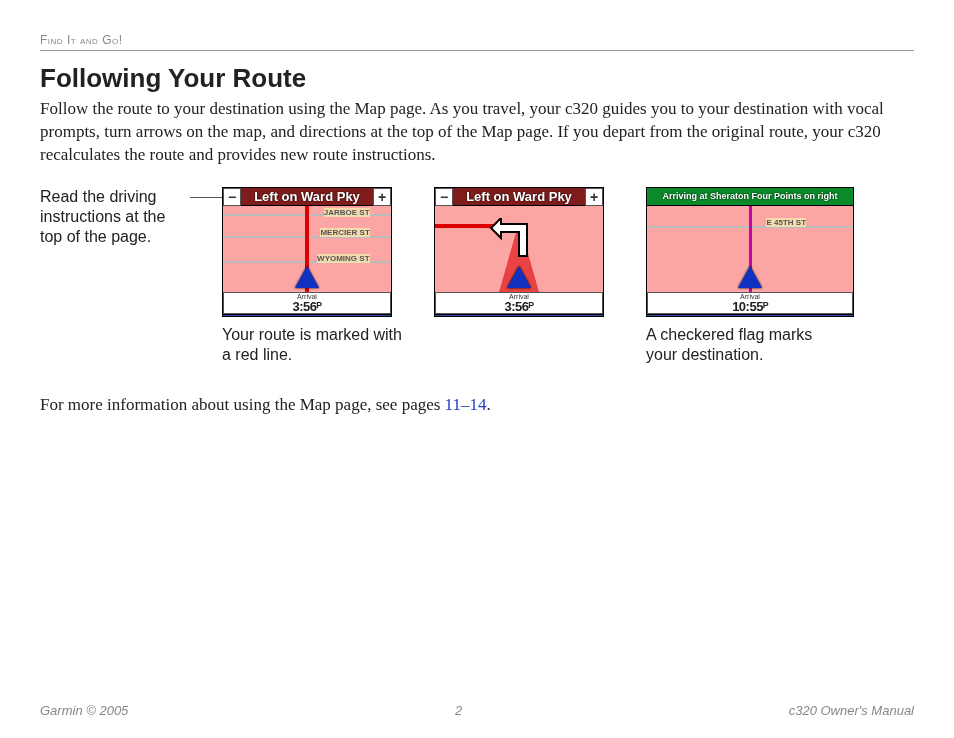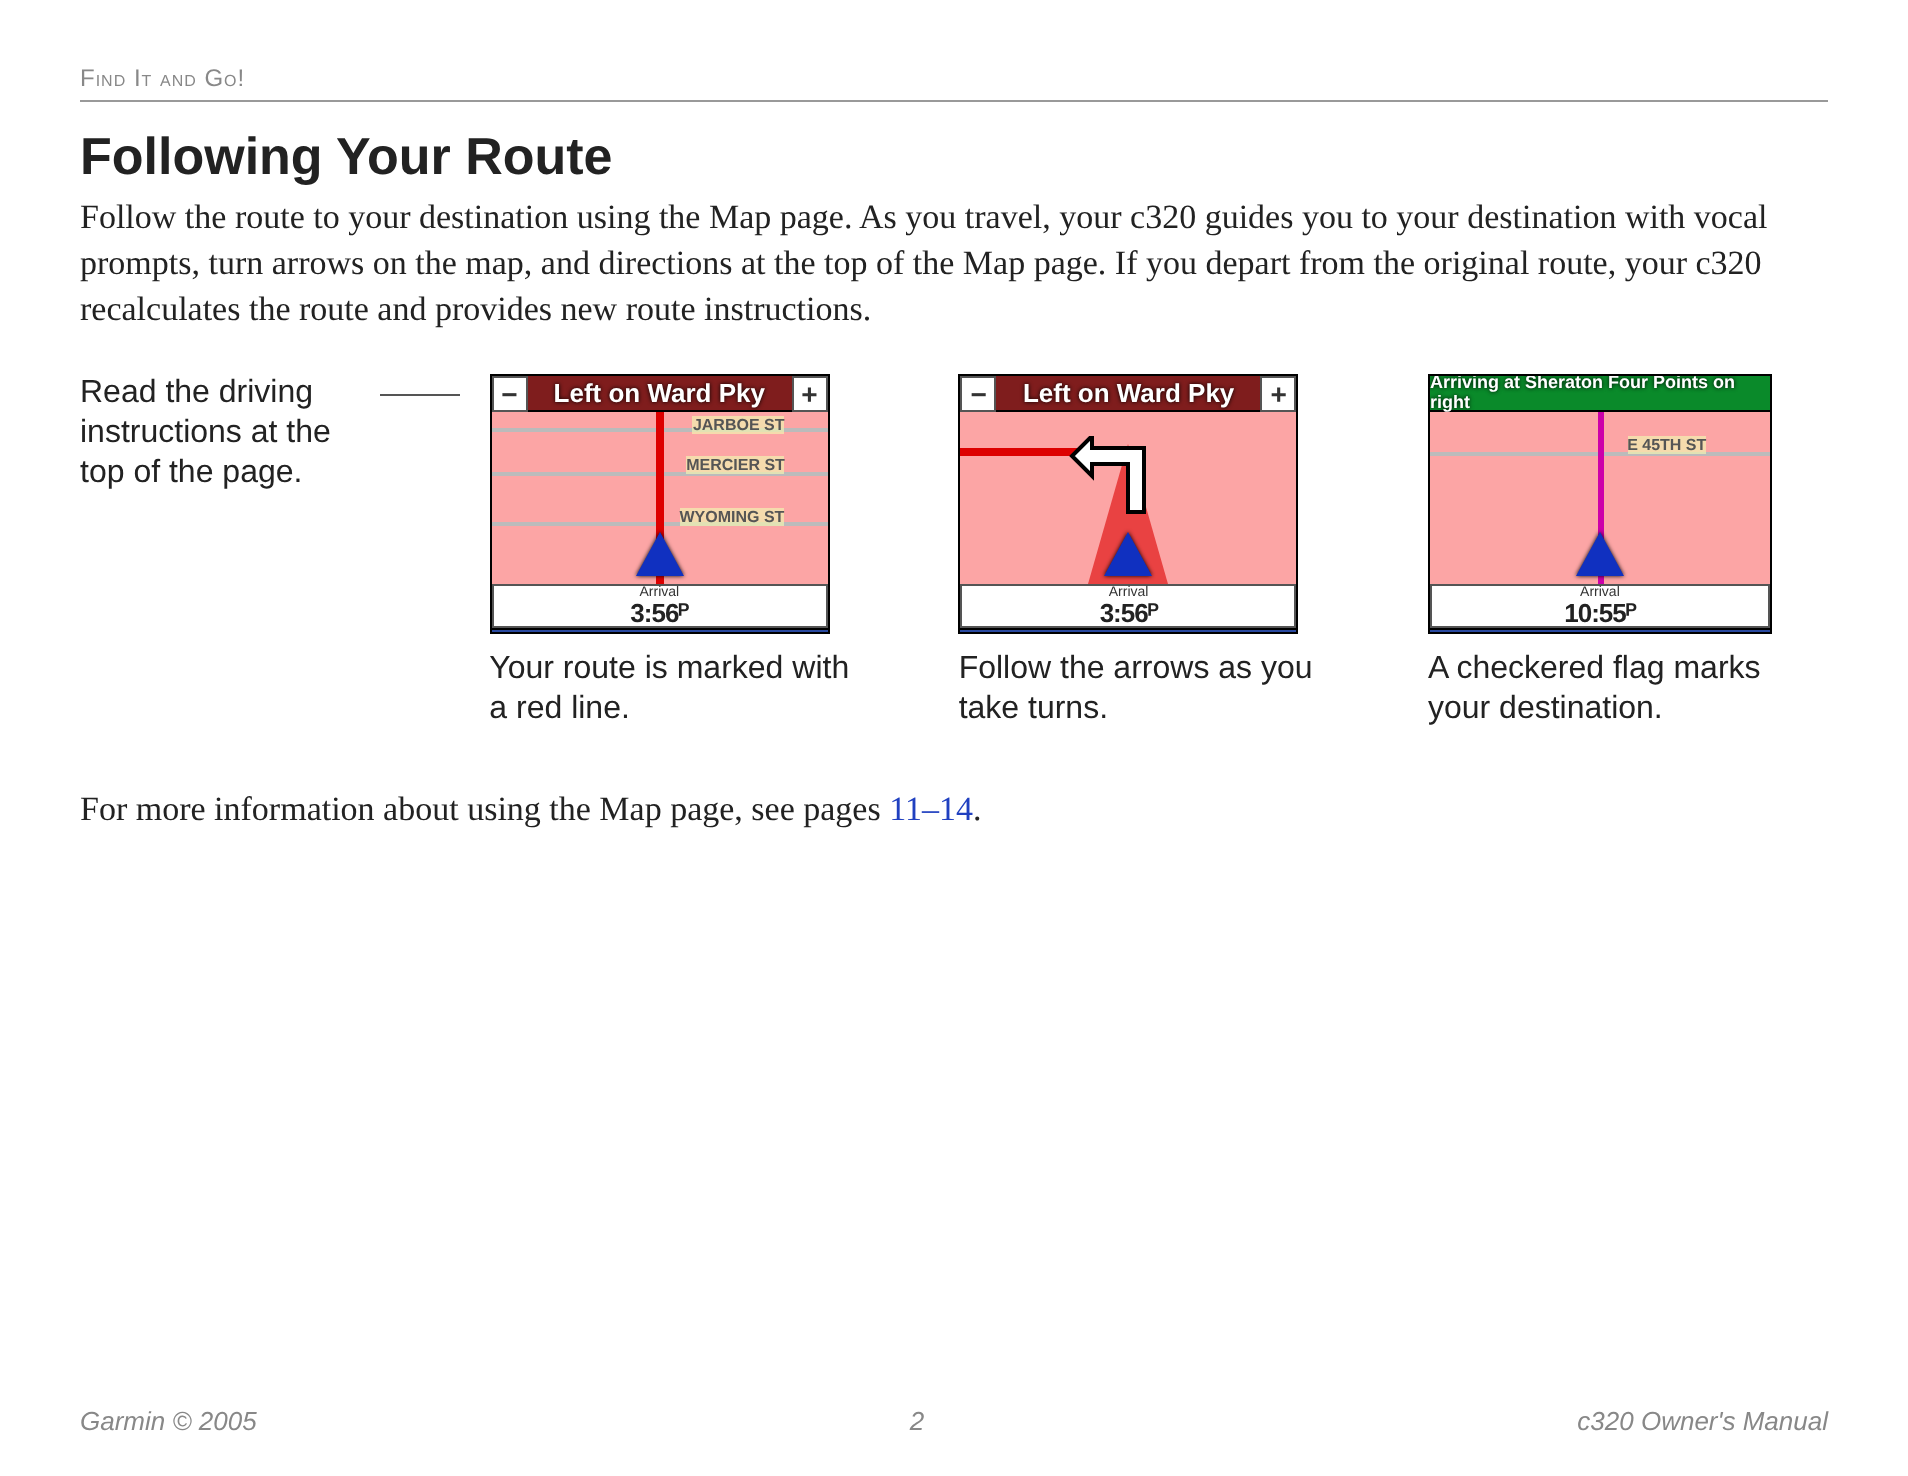--- a/index.html
+++ b/index.html
@@ -33,21 +33,20 @@
   }
   .intro {
     font-size: 17px;
     line-height: 1.35;
     margin: 0 0 20px 0;
   }
   .figures-row {
     display: flex;
     align-items: flex-start;
     gap: 32px;
-    justify-content: space-between;
   }
   .side-note {
     font-family: "Trebuchet MS", Arial, sans-serif;
     font-size: 16px;
     width: 150px;
     color: #222;
     line-height: 1.25;
     position: relative;
   }
   .callout-line {
@@ -63,21 +62,21 @@
   }
   .fig-col.wide { width: 200px; }
   .screen {
     border:1px solid #000;
     background:#eeee99;
     box-sizing:border-box;
     position:relative;
     overflow:hidden;
   }
   .screen.small { width:170px; height:130px; }
-  .screen.wide { width:172px; height:130px; }
+  .screen.wide { width:208px; height:130px; }
   .topbar {
     position:absolute; top:0; left:0; right:0;
     height:18px;
     display:flex;
   }
   .topbar .zoom {
     width:18px; background:#fff; border:1px solid #555;
     box-sizing:border-box; display:flex;align-items:center;justify-content:center;
     font-family:Arial; font-size:14px; font-weight:bold; color:#333;
   }
@@ -242,21 +241,20 @@
           <span class="lbl">Arrival</span>
           <span class="val">3:56ᴾ</span>
         </div>
         <div class="menu">Menu</div>
         <div class="cell">
           <span class="lbl">Turn In</span>
           <span class="val">200ᶠ</span>
         </div>
       </div>
     </div>
-    <div class="caption">Follow the arrows as you take turns.</div>
   </div>
 
   <div class="fig-col wide">
     <div class="screen wide">
       <div class="topbar green">
         <div class="direction">Arriving at Sheraton Four Points on right</div>
       </div>
       <div class="maparea">
         <div class="road-h" style="top:20px;"></div>
         <div class="road-label" style="top:12px;left:58%;">E 45TH ST</div>

